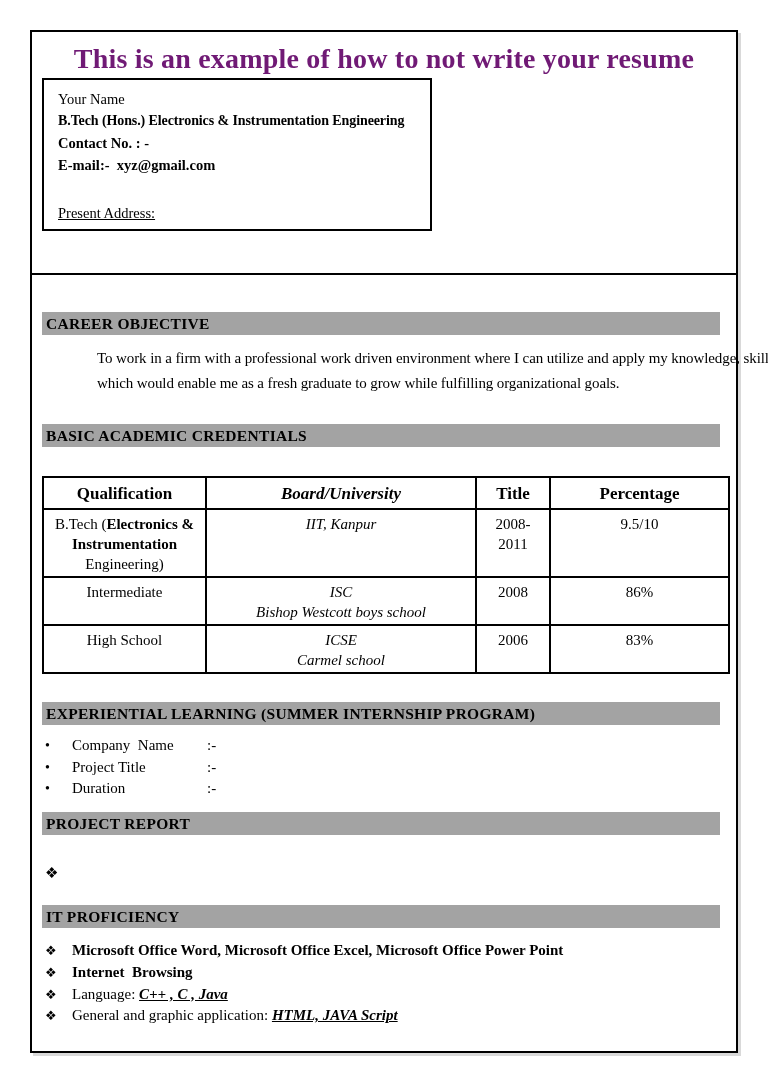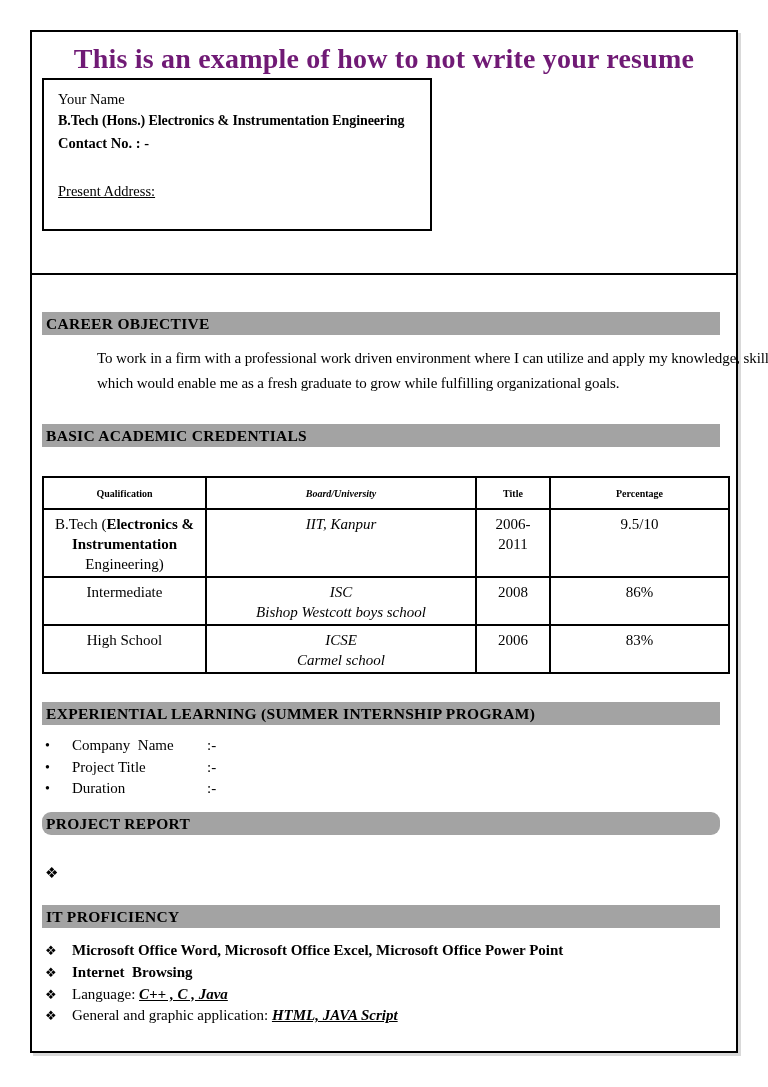--- a/index.html
+++ b/index.html
@@ -27,35 +27,35 @@
   .present-address{margin-top:26px;text-decoration:underline;}
   .divider{position:absolute;top:241px;left:0;width:100%;border-top:2px solid #000;}
   .bar{
     position:absolute;left:10px;width:678px;height:23px;line-height:23px;
     background:#a3a3a3;font-weight:bold;font-size:15.5px;letter-spacing:.3px;
     padding-left:4px;box-sizing:border-box;white-space:nowrap;
   }
   .bar-career{top:280px;}
   .bar-academic{top:392px;}
   .bar-experiential{top:670px;}
-  .bar-project{top:780px;border-radius:9px;}
+  .bar-project{top:780px;}
   .bar-it{top:873px;}
   .objective-text{
     position:absolute;top:314px;left:19px;width:700px;
     font-size:15px;line-height:25px;letter-spacing:-.1px;margin-left:46px;
   }
   table.academic{
     position:absolute;top:444px;left:10px;width:686px;
     border-collapse:collapse;table-layout:fixed;font-size:15px;
   }
   table.academic th,table.academic td{
     border:2px solid #000;text-align:center;vertical-align:top;
     padding:4px 4px 2px 4px;line-height:20px;
   }
-  table.academic th{font-size:10px;height:24px;vertical-align:middle;}
+  table.academic th{font-size:17px;height:24px;vertical-align:middle;}
   th.col-board{font-style:italic;}
   td.cell-board{font-style:italic;}
   tr.row-btech td{height:56px;}
   tr.row-mid td{height:38px;}
   .col-qual{width:163px;}
   .col-board{width:270px;}
   .col-year{width:74px;}
   .col-pct{width:179px;}
   ul.dotted{
     position:absolute;top:703px;left:0;margin:0;padding:0;list-style:none;
@@ -80,20 +80,21 @@
 <body>
 
 <div class="frame">
 
   <div class="doc-title">This is an example of how to not write your resume</div>
 
   <div class="name-box">
     <div>Your Name</div>
     <div class="bold degree">B.Tech (Hons.) Electronics &amp; Instrumentation Engineering</div>
     <div class="bold">Contact No. : -</div>
+    <div class="bold" style="white-space:pre-wrap;">E-mail:-  xyz@gmail.com</div>
     <div class="present-address">Present Address:</div>
   </div>
 
   <div class="divider"></div>
 
   <div class="bar bar-career">CAREER OBJECTIVE</div>
   <div class="objective-text">To work in a firm with a professional work driven environment where I can utilize and apply my knowledge, skills which would enable me as a fresh graduate to grow while fulfilling organizational goals.</div>
 
   <div class="bar bar-academic">BASIC ACADEMIC CREDENTIALS</div>
 
@@ -111,21 +112,21 @@
         <th>Title</th>
         <th>Percentage</th>
       </tr>
     </thead>
     <tbody>
       <tr class="row-btech">
         <td><span>B.Tech (</span><b>Electronics &amp; Instrumentation</b><span> Engineering)</span></td>
         <td class="cell-board">
             <div>IIT, Kanpur</div>
           </td>
-        <td>2006-2011</td>
+        <td>2008-2011</td>
         <td>9.5/10</td>
       </tr>
       <tr class="row-mid">
         <td>Intermediate</td>
         <td class="cell-board">
             <div>ISC</div>
             <div>Bishop Westcott boys school</div>
           </td>
         <td>2008</td>
         <td>86%</td>

